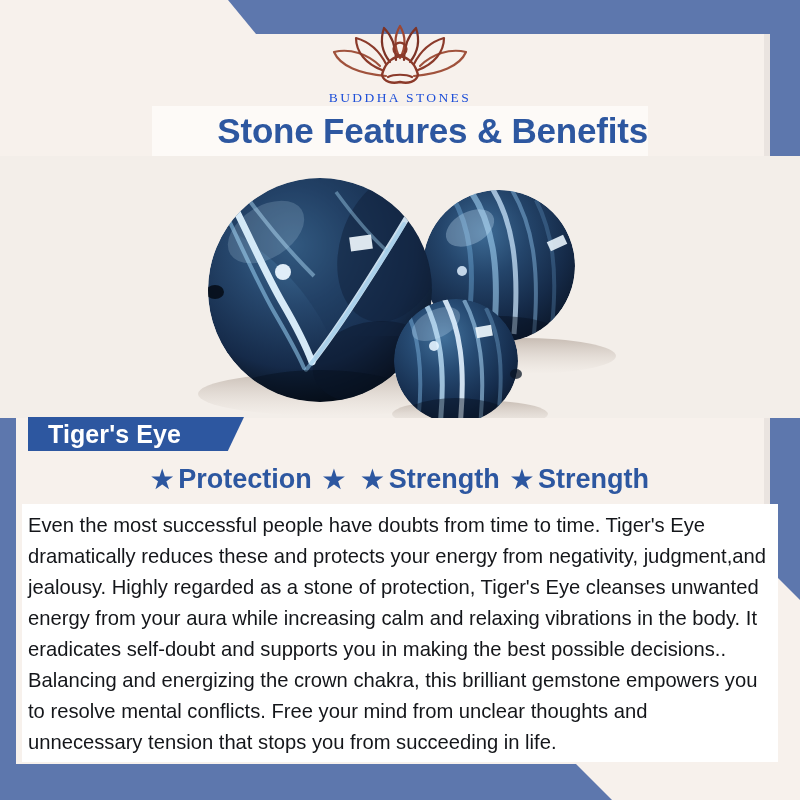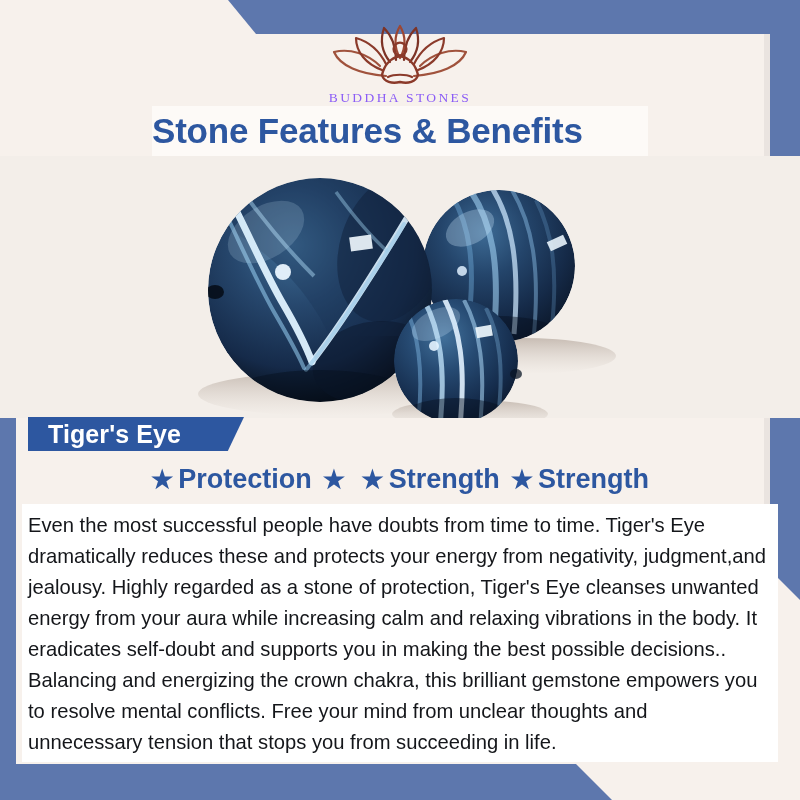--- a/index.html
+++ b/index.html
@@ -75,35 +75,35 @@
   .logo-mark {
     display: block;
     margin: 0 auto;
   }
   .logo-wordmark {
     display: block;
     margin-top: 2px;
     font-family: "Liberation Serif", serif;
     font-size: 13.5px;
     letter-spacing: 2.4px;
-    color: #8b5cf6;
+    color: #1d4ed8;
     font-weight: 400;
   }
 
   
   .title-banner {
     position: absolute;
     top: 106px;
     left: 152px;
     width: 496px;
     height: 50px;
     background: #fdfaf7;
     display: flex;
     align-items: center;
-    justify-content: flex-start;
+    justify-content: flex-end;
   }
   .title-text {
     font-size: 35px;
     font-weight: bold;
     color: #2d57a0;
     letter-spacing: -0.2px;
     white-space: nowrap;
   }
 
   

